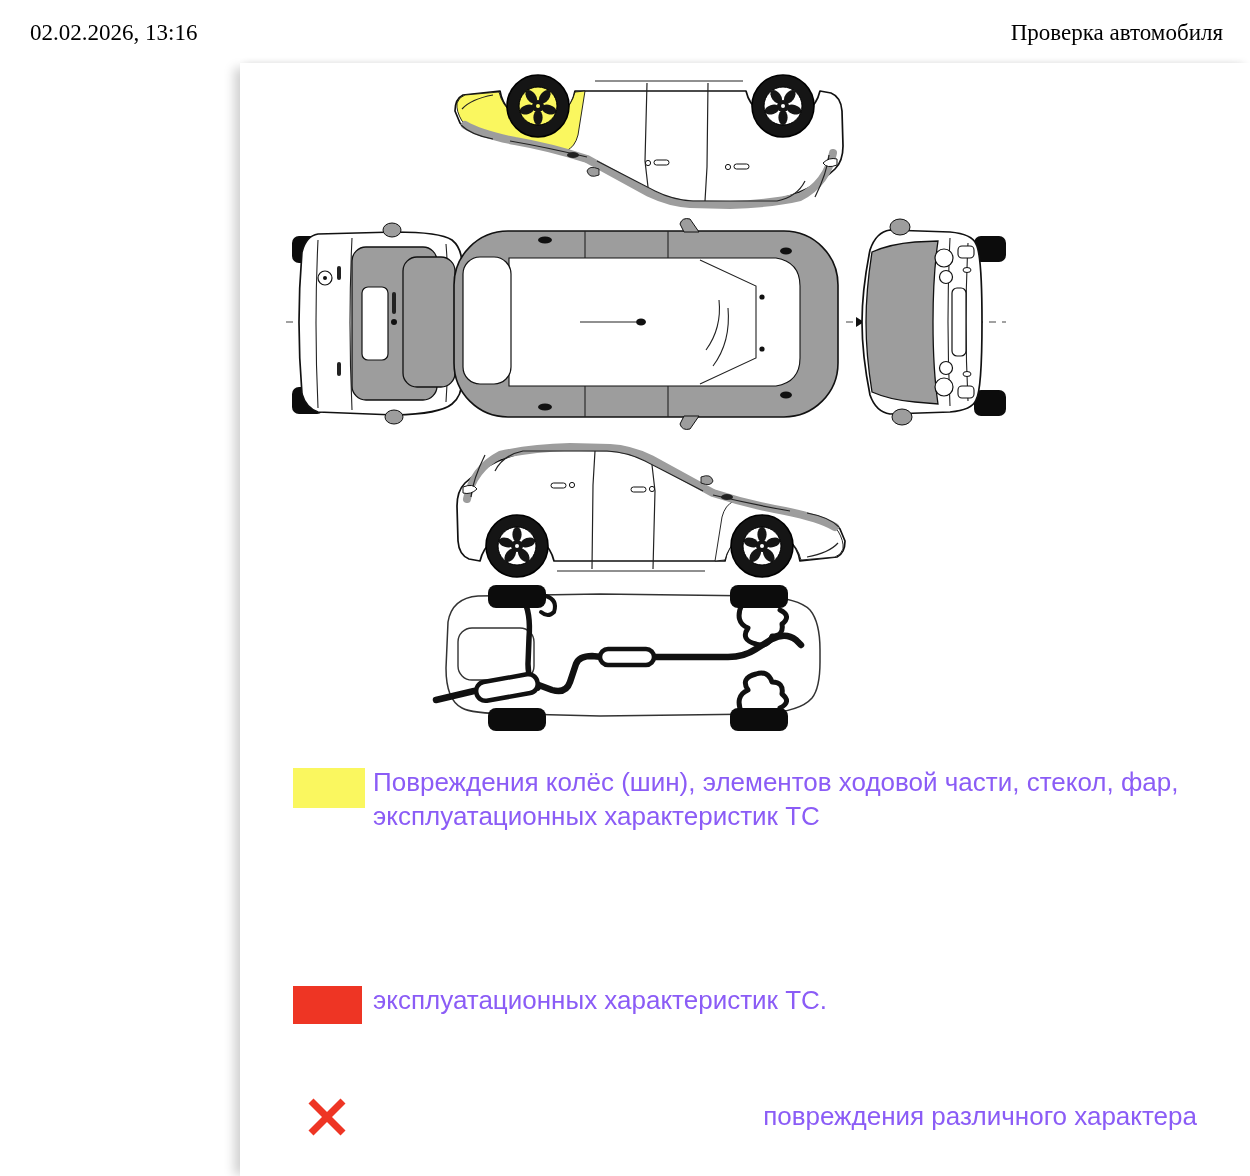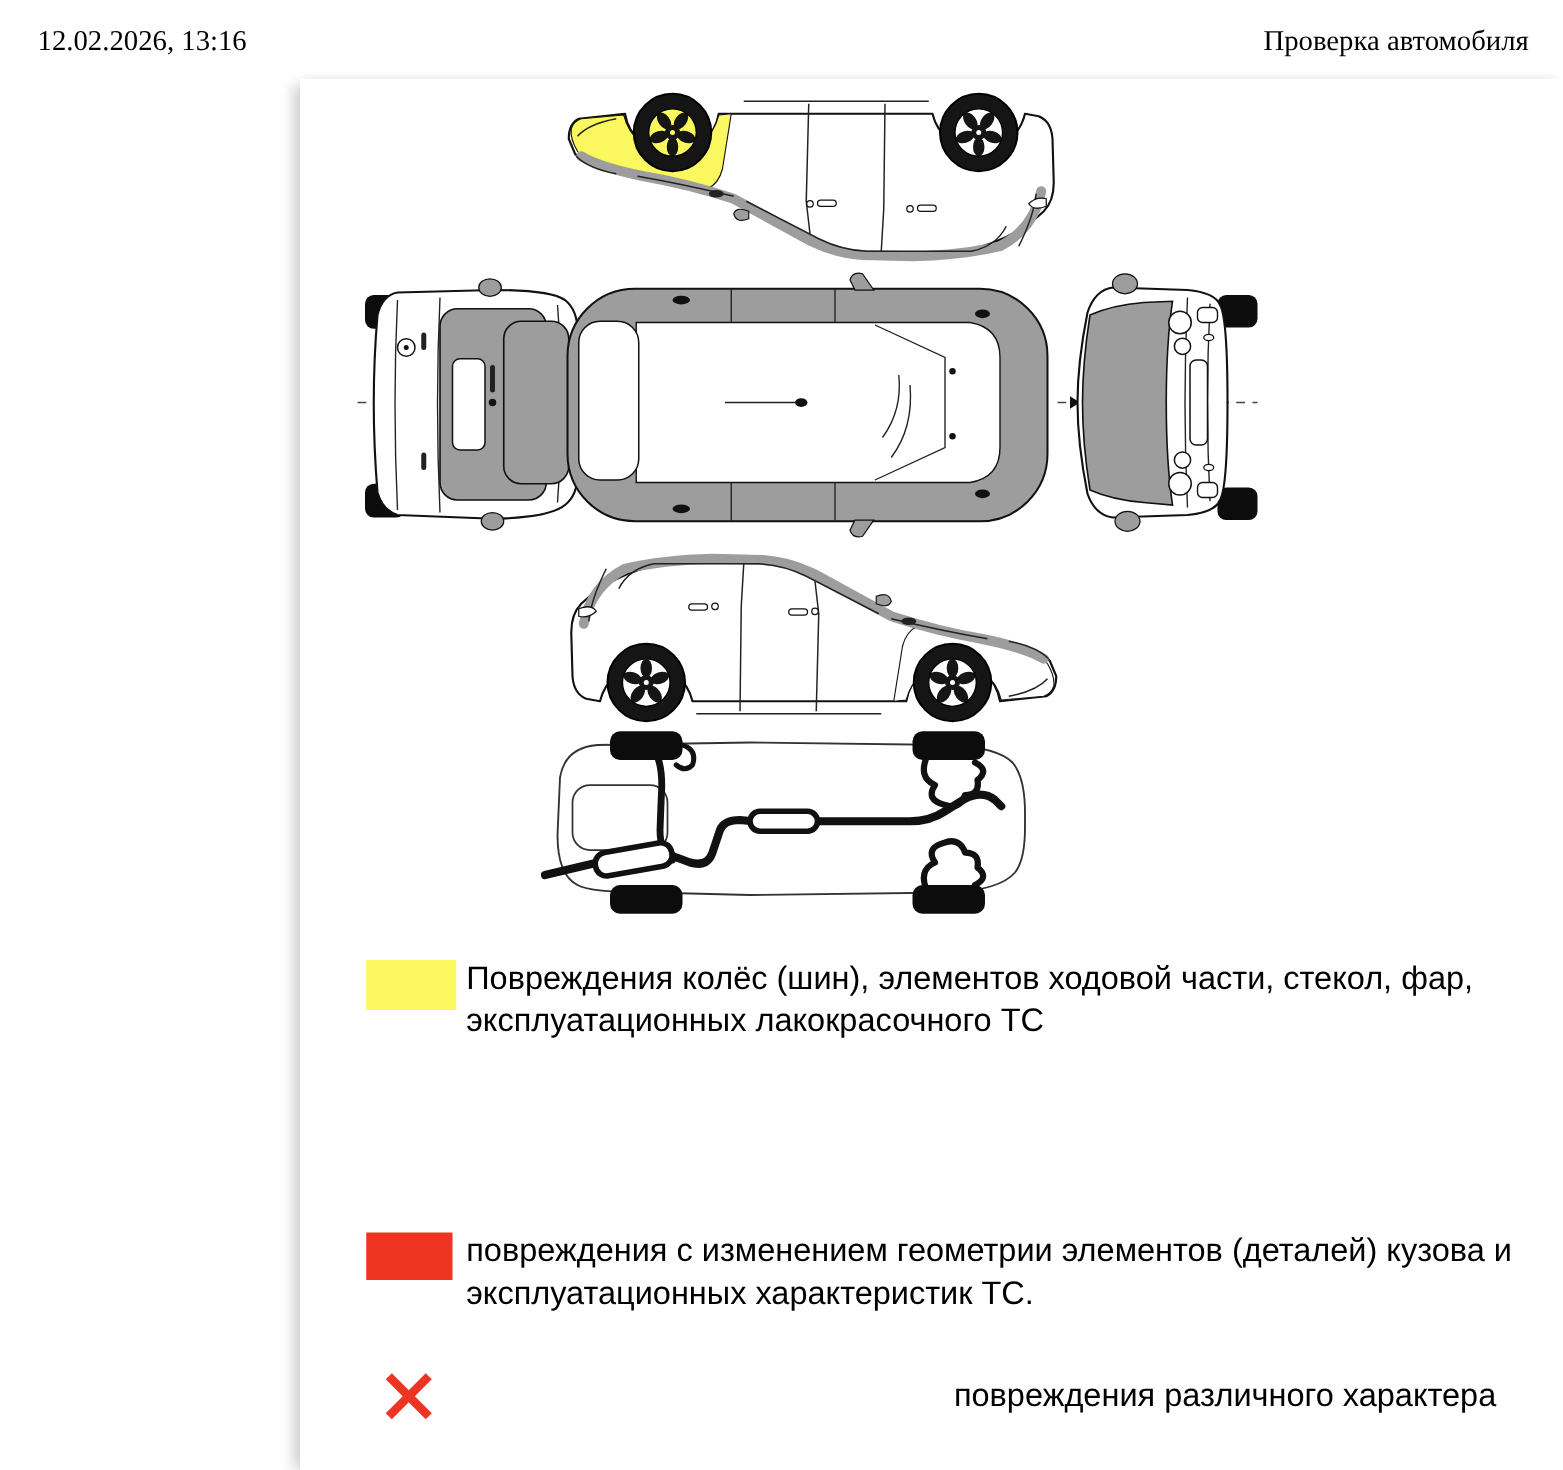--- a/index.html
+++ b/index.html
@@ -27,30 +27,30 @@
   .legend-item{position:absolute;left:53px;width:920px;}
   .li-0{top:703px;}
   .li-1{top:921px;}
   .li-2{top:1029px;}
   .swatch{position:absolute;left:0;top:2px;}
   .sw-yellow{width:72px;height:40px;background:#FAF75F;}
   .sw-red{width:69px;height:38px;background:#EE3524;}
   .x-icon{position:absolute;left:11px;top:2px;}
   .li-text{
     position:absolute;left:80px;top:0;width:824px;
-    font-size:26px;line-height:33.6px;color:#000000;
+    font-size:26px;line-height:33.6px;color:#8b5cf6;
   }
   .li-2 .li-text{top:8px;text-align:right;}
   .li-text span{display:block;white-space:nowrap;}
 </style>
 </head>
 <body>
 
 <div class="print-header">
-  <span class="ph-date">12.02.2026, 13:16</span>
+  <span class="ph-date">02.02.2026, 13:16</span>
   <span class="ph-title">Проверка автомобиля</span>
 </div>
 
 <div class="card">
 
   <svg class="diagram" viewBox="240 55 1010 700" xmlns="http://www.w3.org/2000/svg">
     <defs>
 
       <g id="wheelA">
         <circle r="31" fill="#151515"></circle>
@@ -196,28 +196,27 @@
       <rect x="730" y="708" width="58" height="23" rx="8" fill="#0c0c0c"></rect>
     </g>
   </svg>
 
   <div>
 
     <div class="legend-item li-0">
       <div class="swatch sw-yellow"></div>
       <div class="li-text">
         <span>Повреждения колёс (шин), элементов ходовой части, стекол, фар,</span>
-        <span>эксплуатационных лакокрасочного ТС</span>
+        <span>эксплуатационных характеристик ТС</span>
       </div>
     </div>
 
     <div class="legend-item li-1">
       <div class="swatch sw-red"></div>
       <div class="li-text">
-        <span>повреждения с изменением геометрии элементов (деталей) кузова и</span>
         <span>эксплуатационных характеристик ТС.</span>
       </div>
     </div>
 
     <div class="legend-item li-2">
       <svg class="x-icon" width="46" height="46" viewBox="0 0 46 46">
         <line x1="7" y1="7" x2="39" y2="39" stroke="#EE3524" stroke-width="7"></line>
         <line x1="39" y1="7" x2="7" y2="39" stroke="#EE3524" stroke-width="7"></line>
       </svg>
       <div class="li-text">

